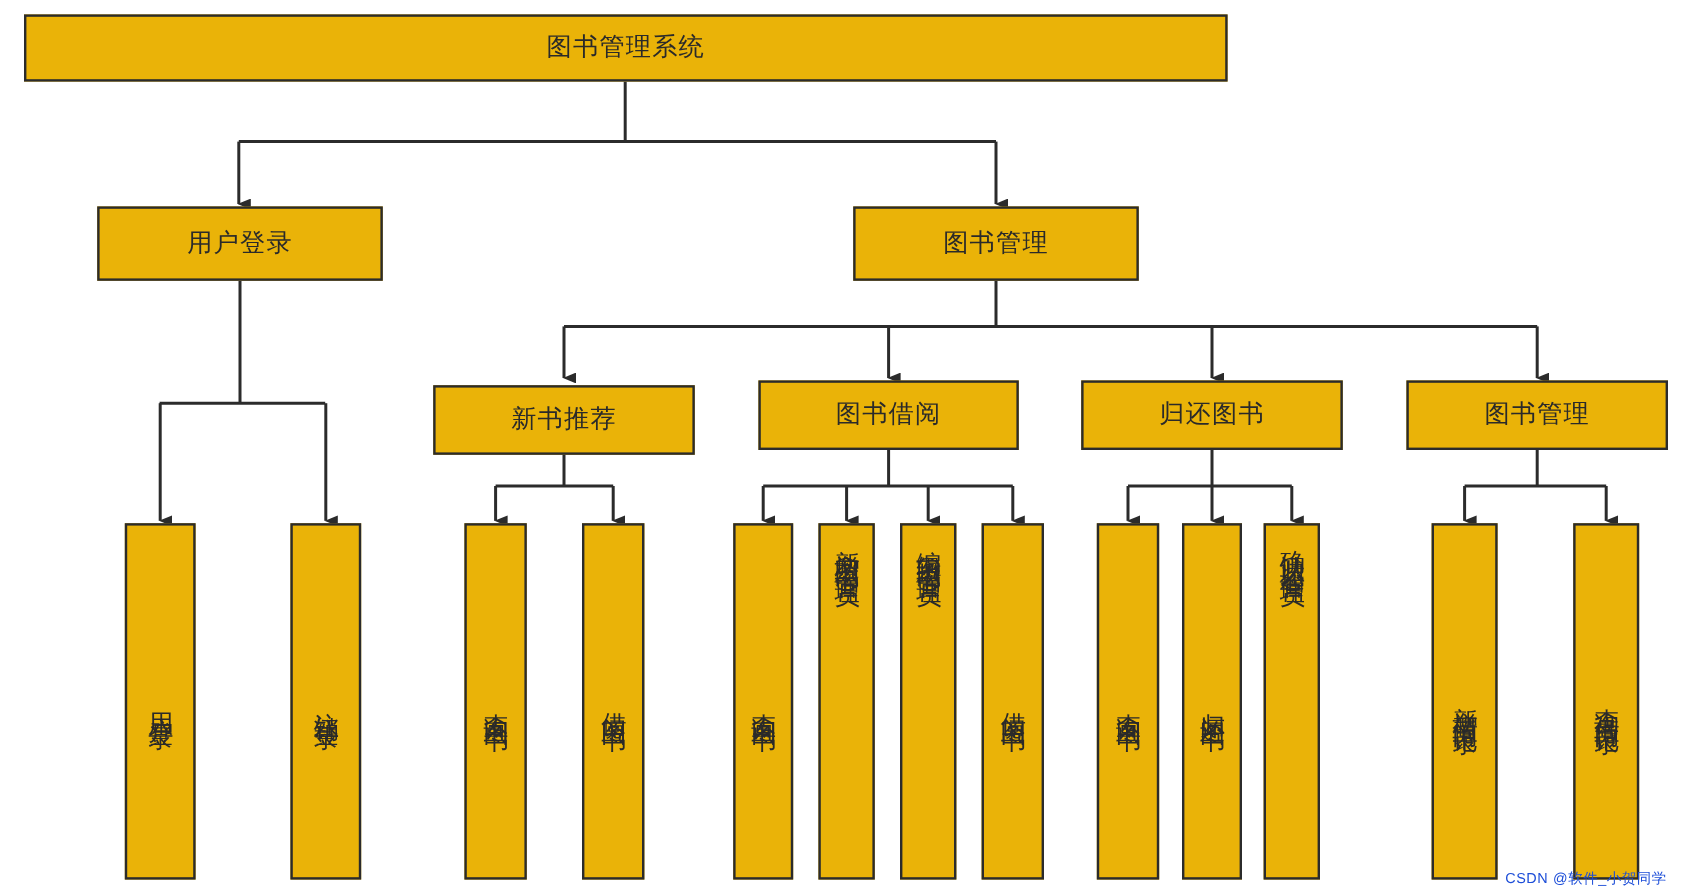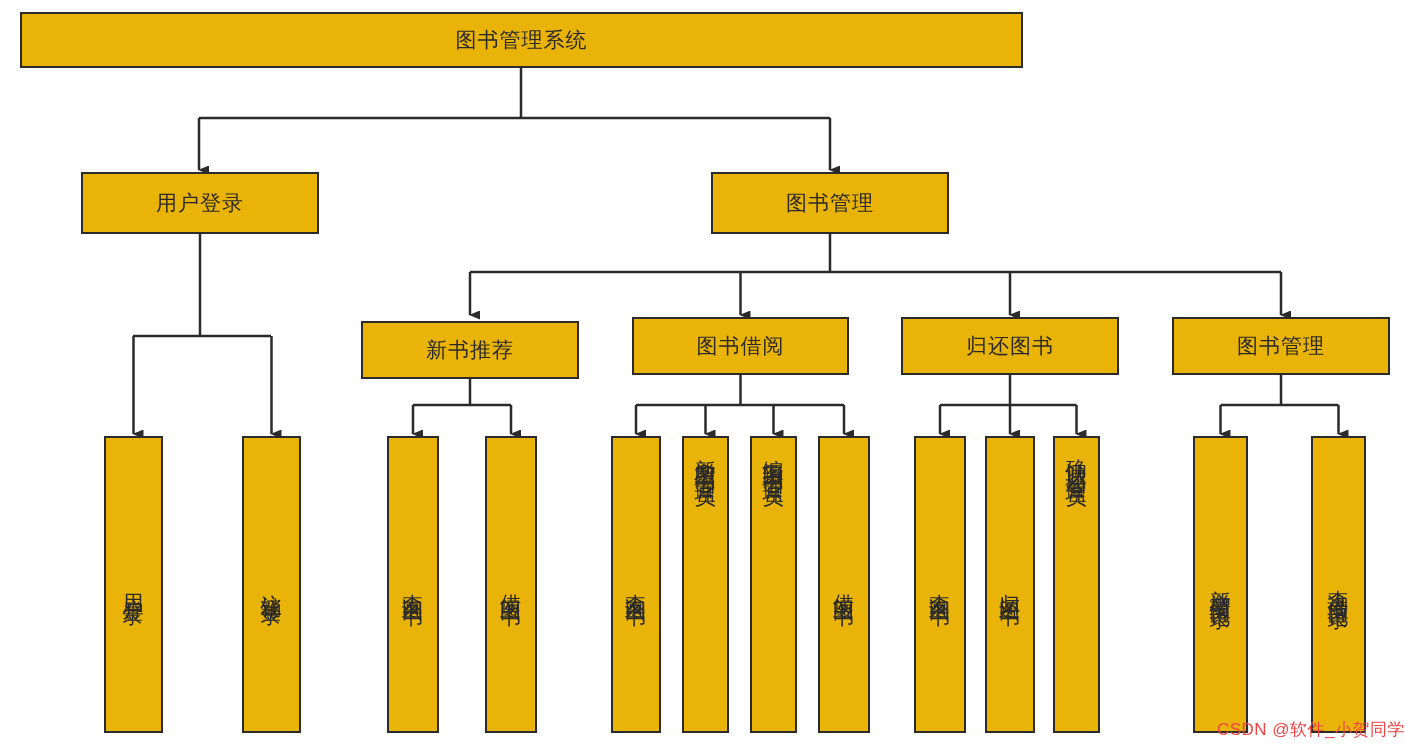--- a/index.html
+++ b/index.html
@@ -50,24 +50,24 @@
   .leaf-box {
     align-items: flex-start;
     padding-top: 4px;
   }
   .leaf-box.center-v {
     align-items: center;
     padding-top: 0;
   }
   #watermark {
     position: absolute;
-    right: 0;
+    right: 16px;
     bottom: 6px;
-    font-size: 17px;
-    color: #ef4444;
+    font-size: 12px;
+    color: #1d4ed8;
     white-space: nowrap;
     letter-spacing: 0.5px;
     pointer-events: none;
   }
 </style>
 </head>
 <body>
 
 <div id="diagram-root">
 

